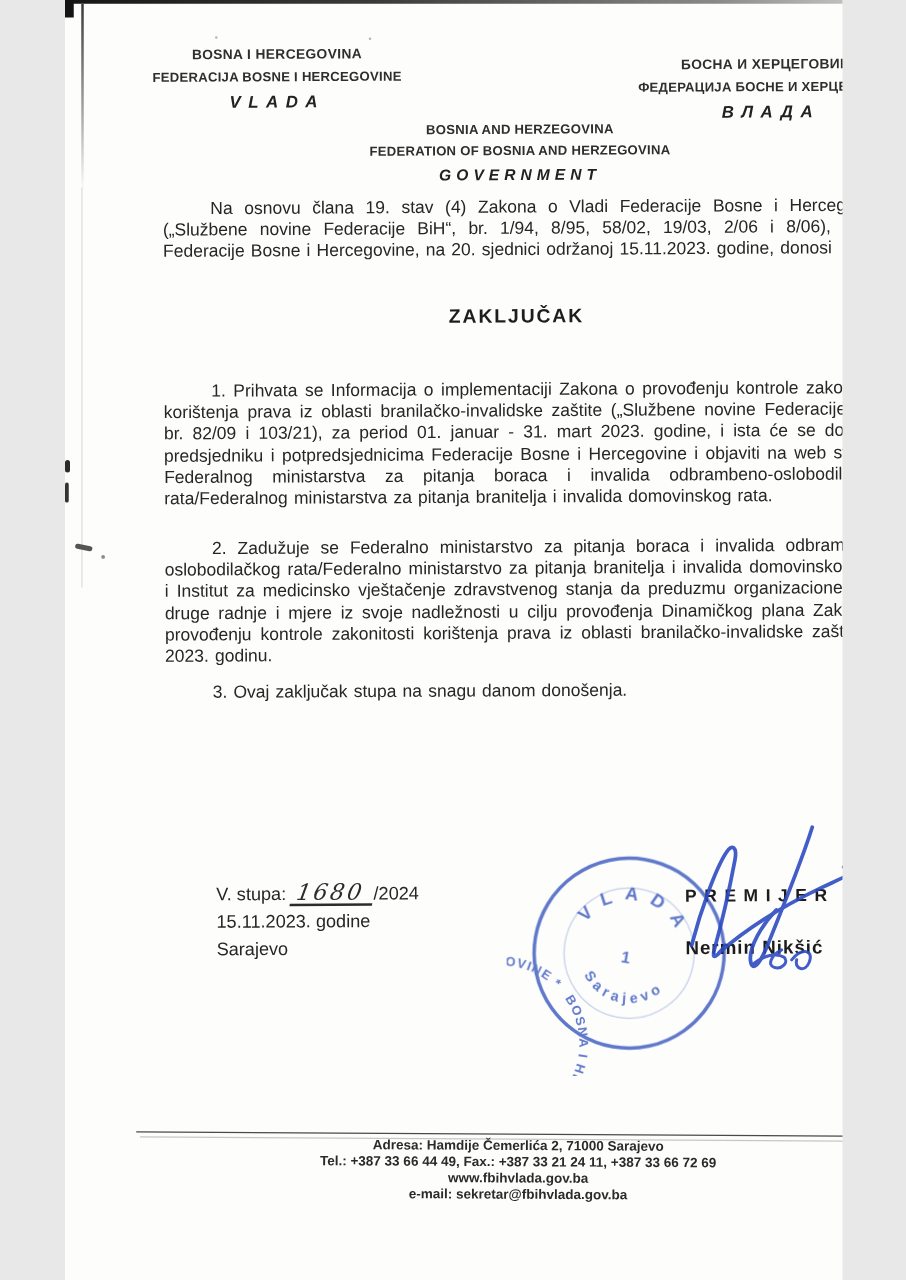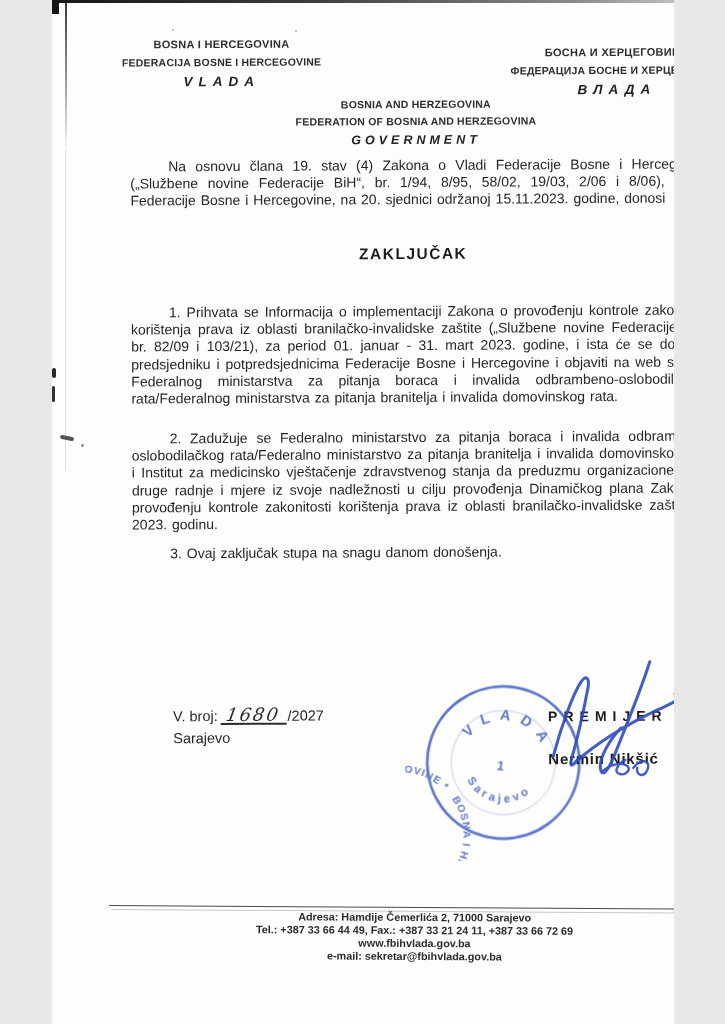--- a/index.html
+++ b/index.html
@@ -105,23 +105,24 @@
     </div>
 
     <div class="para preamble">Na osnovu člana 19. stav (4) Zakona o Vladi Federacije Bosne i Hercegovine („Službene novine Federacije BiH“, br. 1/94, 8/95, 58/02, 19/03, 2/06 i 8/06), Vlada Federacije Bosne i Hercegovine, na 20. sjednici održanoj 15.11.2023. godine, donosi</div>
     <div class="doc-title">ZAKLJUČAK</div>
     <div class="para item1">1. Prihvata se Informacija o implementaciji Zakona o provođenju kontrole zakonitosti korištenja prava iz oblasti branilačko-invalidske zaštite („Službene novine Federacije BiH“ br. 82/09 i 103/21), za period 01. januar - 31. mart 2023. godine, i ista će se dostaviti predsjedniku i potpredsjednicima Federacije Bosne i Hercegovine i objaviti na web stranici Federalnog ministarstva za pitanja boraca i invalida odbrambeno-oslobodilačkog rata/Federalnog ministarstva za pitanja branitelja i invalida domovinskog rata.</div>
     <div class="para item2">2. Zadužuje se Federalno ministarstvo za pitanja boraca i invalida odbrambeno-oslobodilačkog rata/Federalno ministarstvo za pitanja branitelja i invalida domovinskog rata i Institut za medicinsko vještačenje zdravstvenog stanja da preduzmu organizacione i sve druge radnje i mjere iz svoje nadležnosti u cilju provođenja Dinamičkog plana Zakona o provođenju kontrole zakonitosti korištenja prava iz oblasti branilačko-invalidske zaštite za 2023. godinu.</div>
     <div class="para item3">3. Ovaj zaključak stupa na snagu danom donošenja.</div>
 
     <div class="vbroj">
       <div>
-        <span>V. broj:</span>
-        <span class="hand">1680</span><span>/2027</span>
+        <span>V. stupa:</span>
+        <span class="hand">1680</span><span>/2024</span>
       </div>
+      <div>15.11.2023. godine</div>
       <div>Sarajevo</div>
     </div>
 
     <svg class="stamp-svg" width="196" height="196" viewBox="-98 -98 196 196">
       <defs>
         <path id="ringPath" d="M -44.5,44.5 A 63,63 0 1 1 -44.55,44.45"></path>
         <path id="vladaPath" d="M -36,-22 A 42,42 0 0 1 36,-22"></path>
         <path id="cityPath" d="M -34,21 A 40,40 0 0 0 34,21"></path>
       </defs>
       <g transform="rotate(10)" font-family="Liberation Sans, sans-serif">

